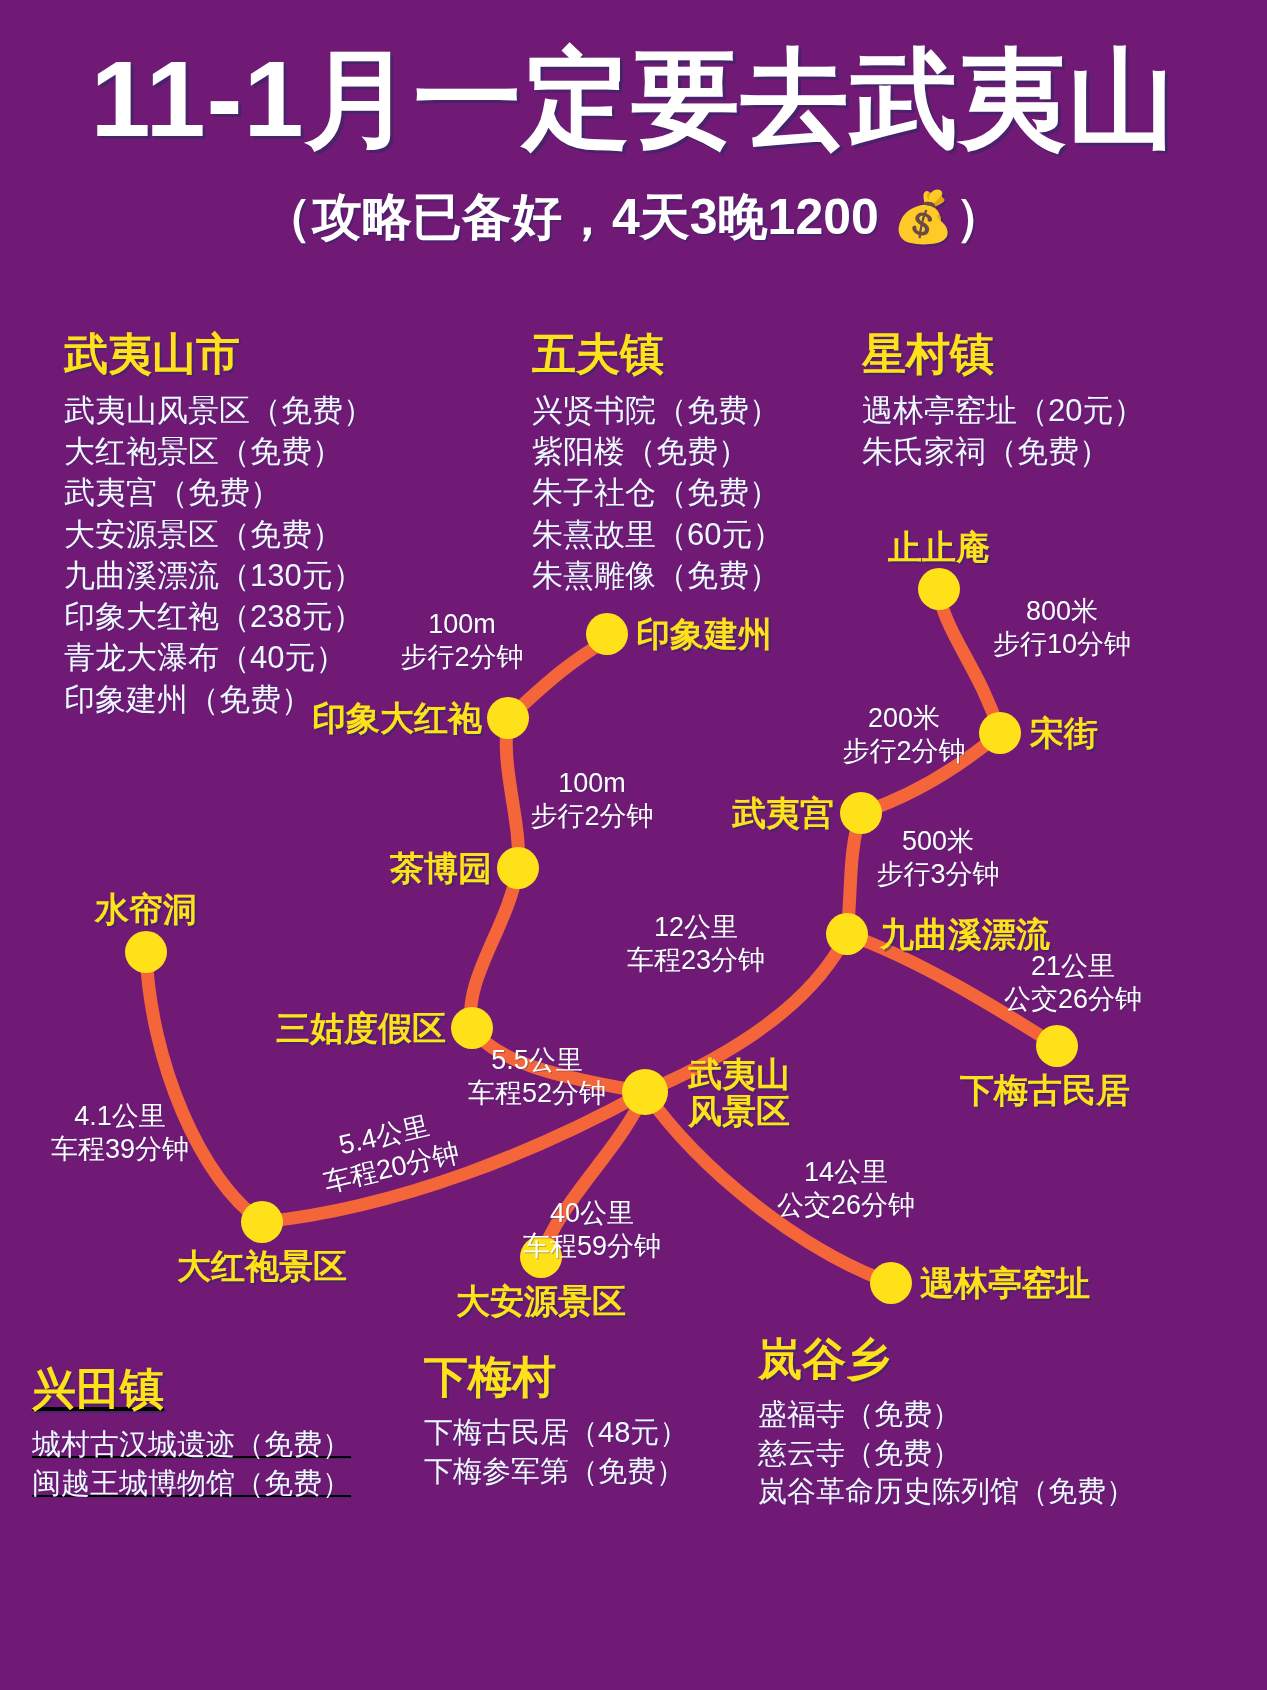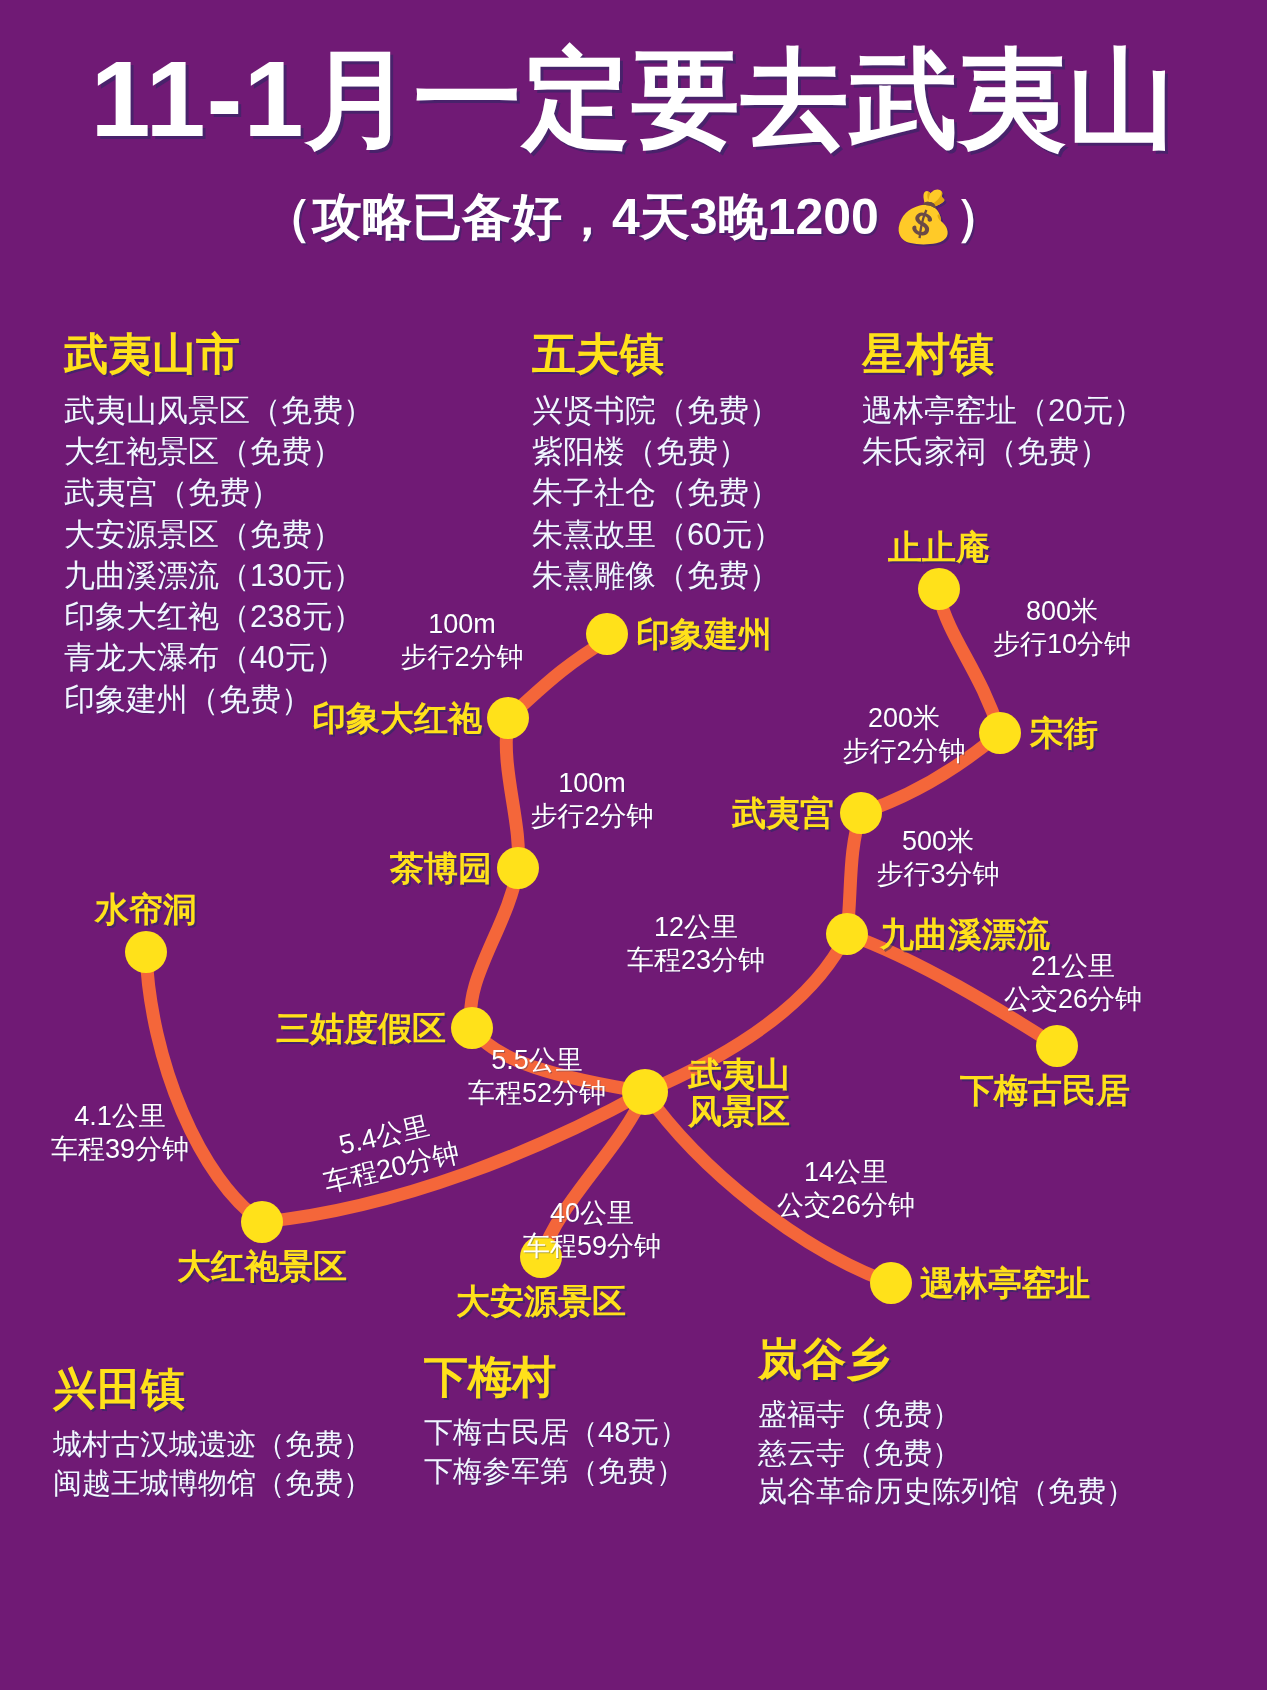--- a/index.html
+++ b/index.html
@@ -127,21 +127,21 @@
     <div class="col-item">朱熹故里（60元）</div>
     <div class="col-item">朱熹雕像（免费）</div>
   </div>
 
   <div class="col" id="col2" style="left:862px; top:325px;">
     <div class="col-heading">星村镇</div>
     <div class="col-item">遇林亭窑址（20元）</div>
     <div class="col-item">朱氏家祠（免费）</div>
   </div>
 
-  <div class="col" id="col3" style="left:53px; top:1360px;">
+  <div class="col" id="col3" style="left:32px; top:1360px;text-decoration:underline;">
     <div class="col-heading">兴田镇</div>
     <div class="col-item col-item-sm">城村古汉城遗迹（免费）</div>
     <div class="col-item col-item-sm">闽越王城博物馆（免费）</div>
   </div>
 
   <div class="col" id="col4" style="left:424px; top:1348px;">
     <div class="col-heading">下梅村</div>
     <div class="col-item col-item-sm">下梅古民居（48元）</div>
     <div class="col-item col-item-sm">下梅参军第（免费）</div>
   </div>

